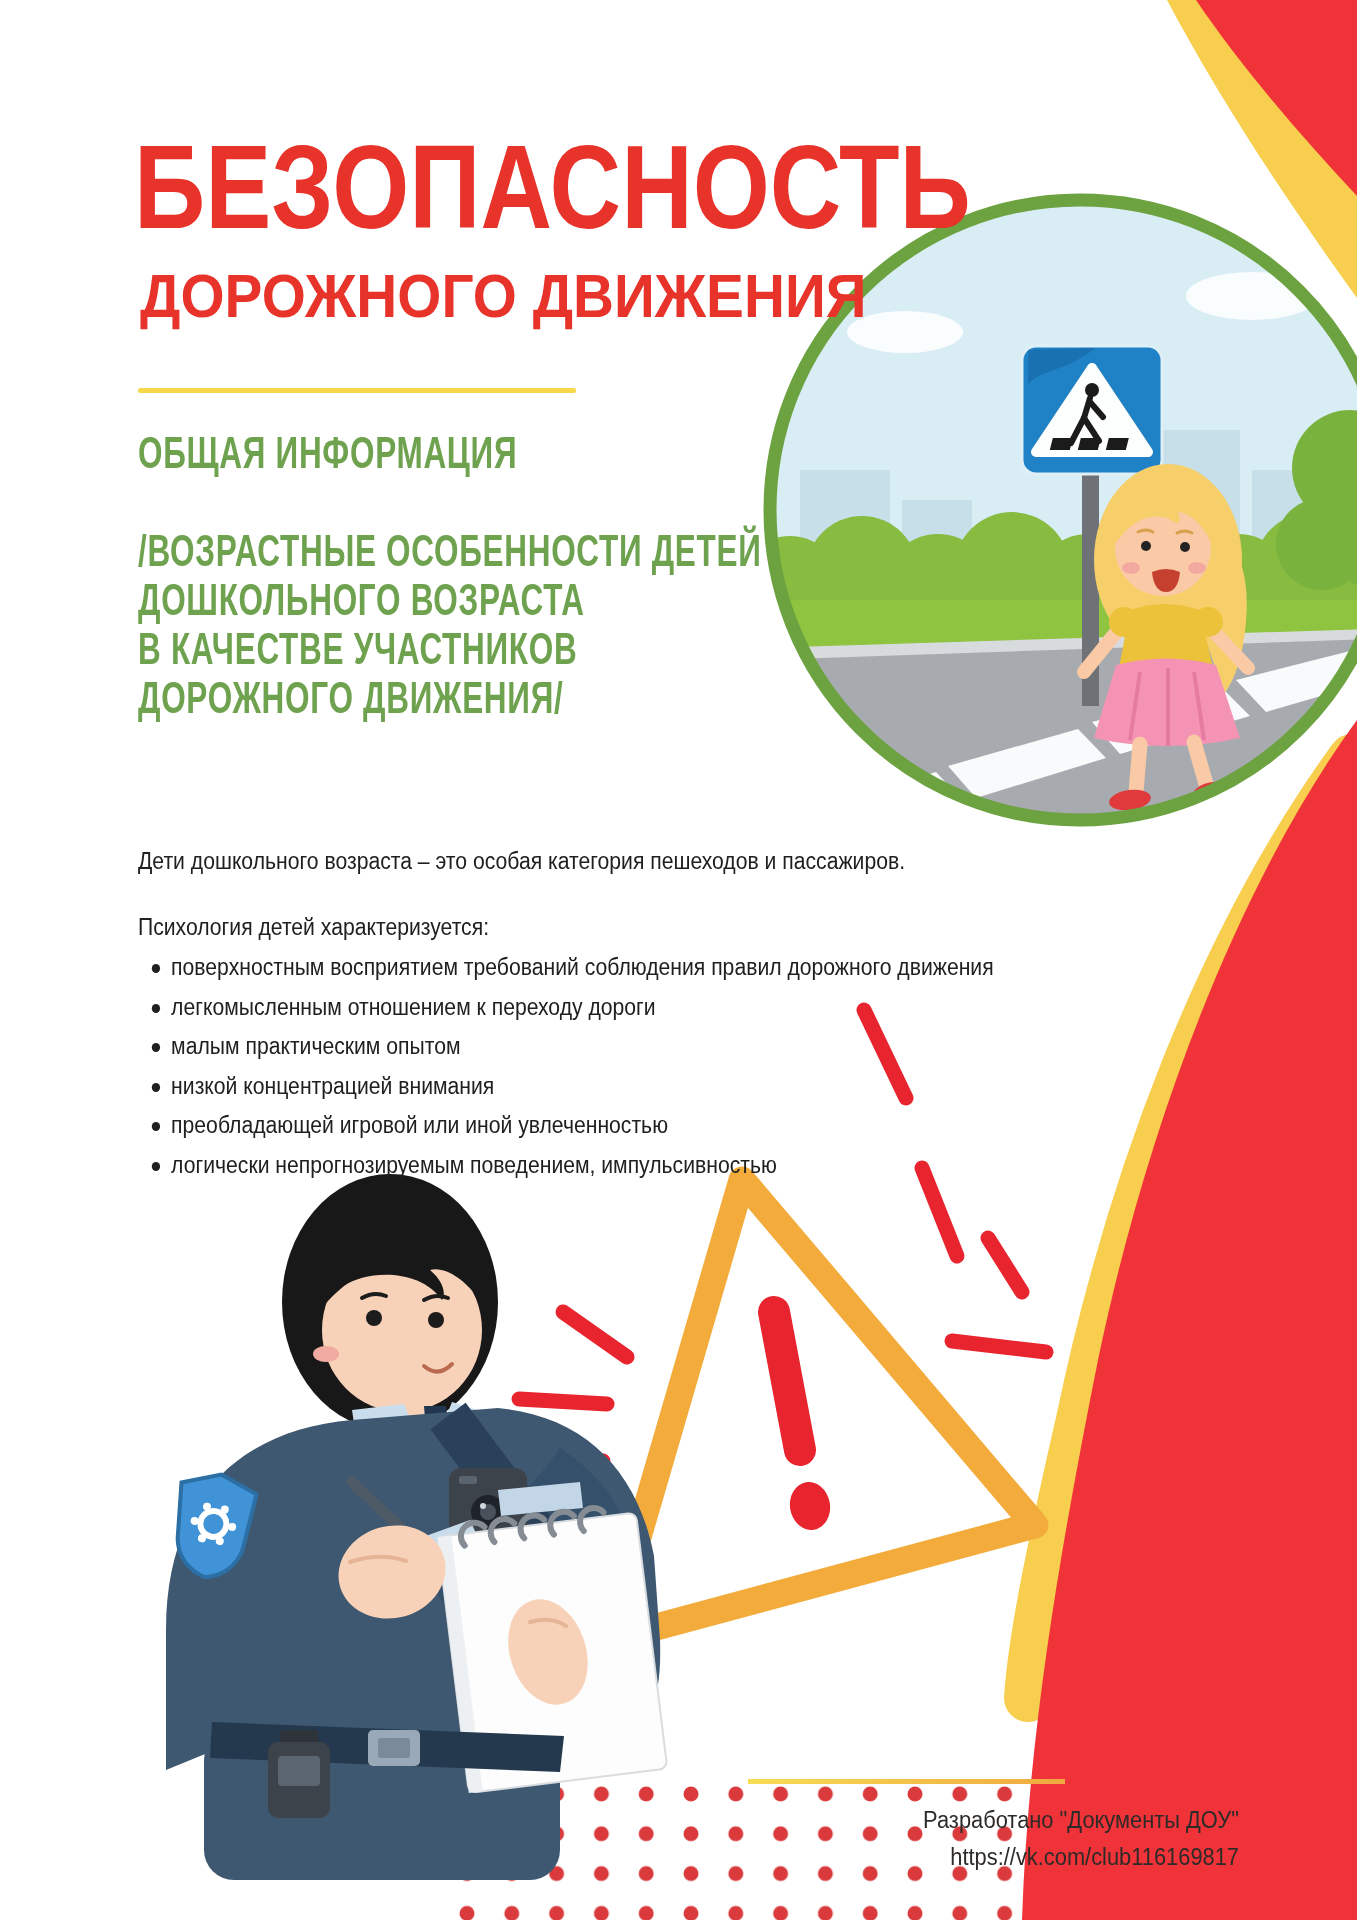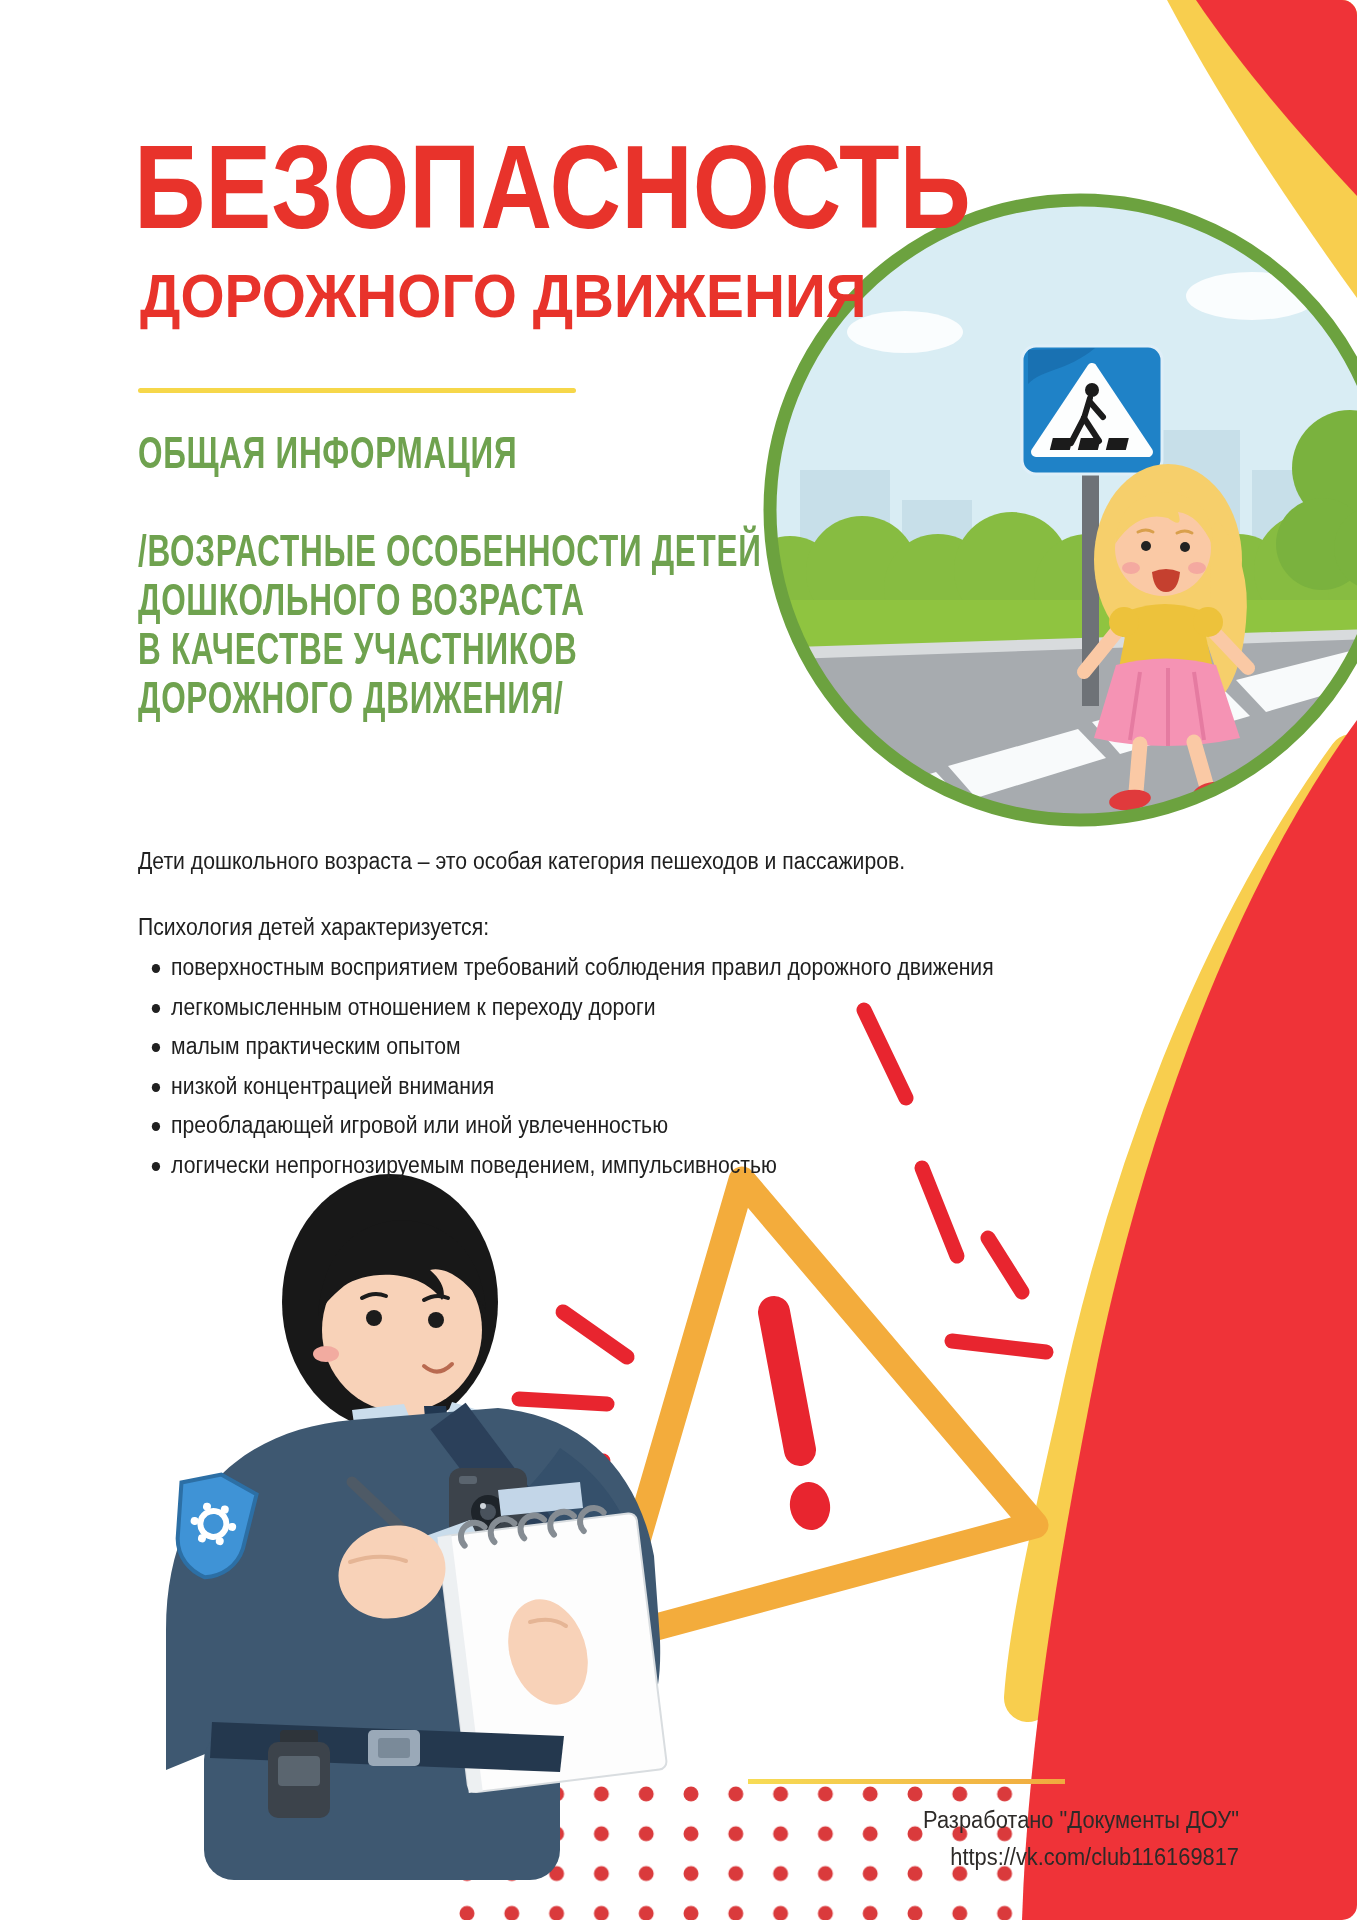--- a/index.html
+++ b/index.html
@@ -1,20 +1,19 @@
 <!DOCTYPE html>
 <html><head>
 <meta charset="utf-8">
 <style>
   html,body{margin:0;padding:0;background:#ffffff;}
   .page{
     position:relative;width:1357px;height:1920px;margin:0 auto;
     background:#ffffff;overflow:hidden;
     font-family:"Liberation Sans","DejaVu Sans",sans-serif;
-    border-radius:15px;
   }
   .abs{position:absolute;}
   svg.art{position:absolute;left:0;top:0;z-index:1;}
   .txt{z-index:2;}
   .poster-title{
     left:134px;top:128px;font-size:118px;font-weight:bold;color:#E8332B;
     line-height:1;letter-spacing:0px;transform:scaleX(0.84);transform-origin:0 0;
     white-space:nowrap;
   }
   .poster-subtitle{

